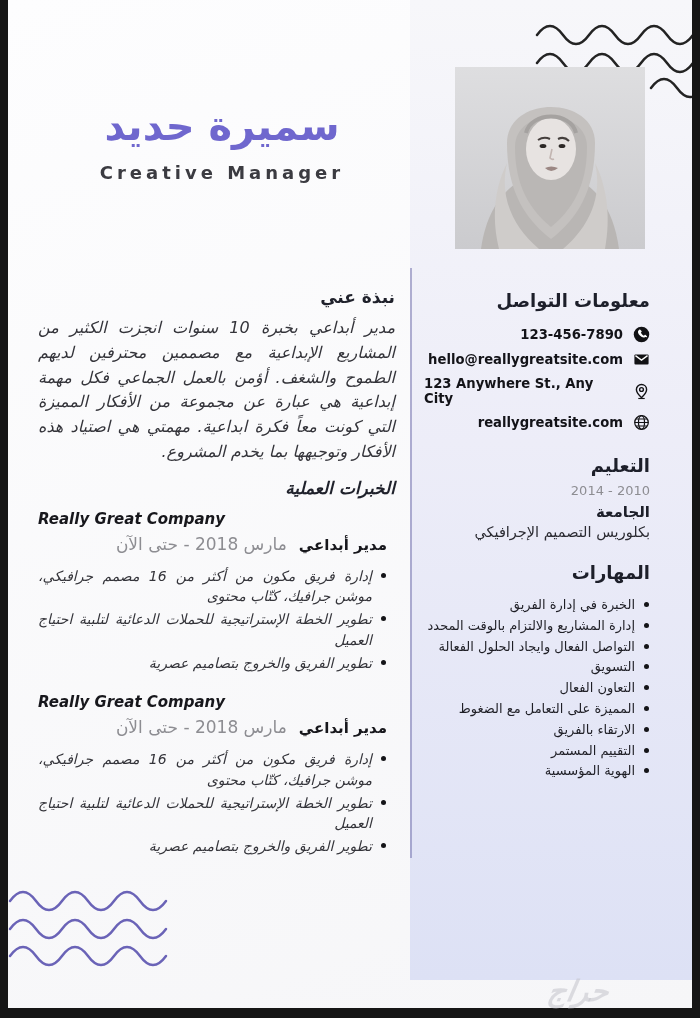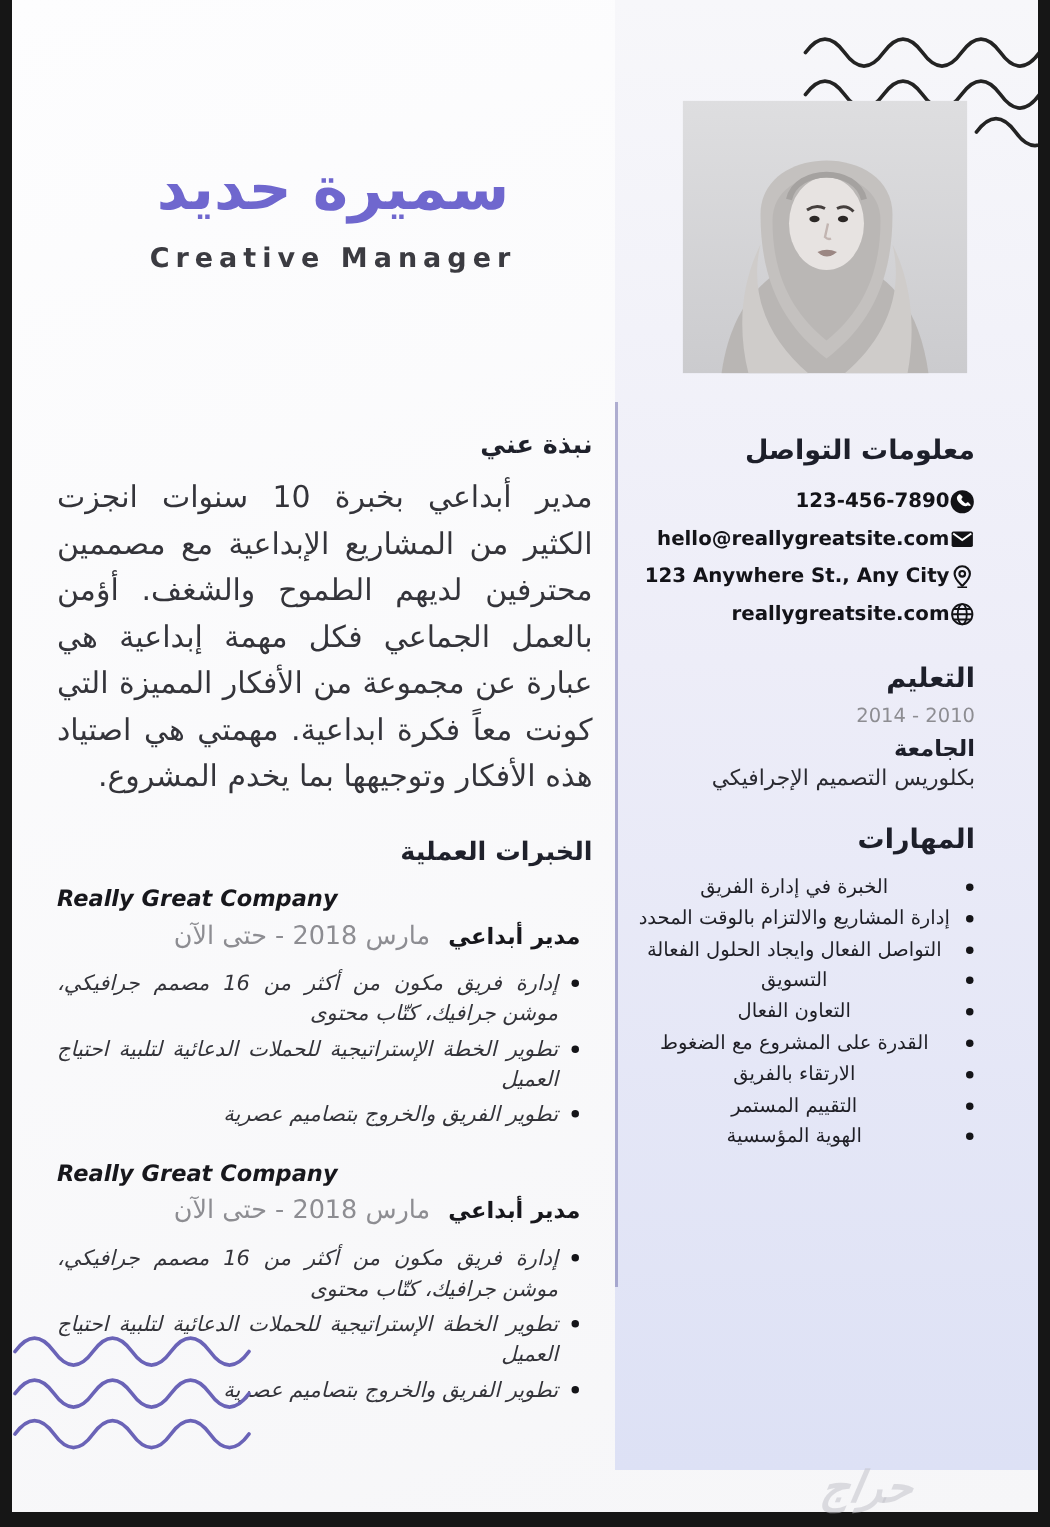--- a/index.html
+++ b/index.html
@@ -18,48 +18,48 @@
   
   .waves-dark{position:absolute;left:525px;top:18px;}
   .waves-purple{position:absolute;left:0px;top:884px;}
   
   .header-block{position:absolute;left:24px;top:102px;width:380px;text-align:center;}
   .name{font-size:40px;font-weight:bold;color:#6f67ce;line-height:1.2;}
   .job-title{margin-top:12px;font-size:18px;font-weight:600;color:#3b3b41;letter-spacing:4px;}
   
   .main-col{position:absolute;left:30px;top:287px;width:357px;direction:rtl;color:#34343a;}
   .sec-h{font-size:17px;font-weight:bold;color:#1f212b;margin:0;}
-  .about-body{margin:9px 0 0;font-size:20px;line-height:1.55;text-align:justify;}
-  .exp-h{margin-top:25px;}
+  .about-body{margin:9px 0 0;font-size:16px;line-height:1.55;text-align:justify;font-style:italic;}
+  .exp-h{margin-top:13px;font-style:italic;}
   .exp-entry{padding-right:8px;}
   .company{margin-top:12px;font-size:15px;font-weight:bold;font-style:italic;color:#17171c;
            direction:ltr;}
   .jobline{margin-top:6px;display:flex;gap:12px;align-items:baseline;}
   .role{font-size:15px;font-weight:bold;color:#17171c;}
   .dates{font-size:17px;color:#8d8d92;}
   ul.bullets{list-style:none;margin:12px 0 0;padding:0;}
   ul.bullets li{position:relative;padding-right:15px;font-size:14px;line-height:1.45;
            text-align:justify;margin-bottom:3px;font-style:italic;}
   .dot{position:absolute;right:1px;top:7px;width:5px;height:5px;border-radius:50%;background:#141418;}
   .entry2{margin-top:20px;}
   
   .sidebar-content{position:absolute;left:402px;top:0;width:282px;box-sizing:border-box;
            padding:290px 42px 0 14px;direction:rtl;color:#1b1b22;}
   .side-h{font-size:18px;font-weight:bold;color:#1d1f2a;margin:0;}
   .contact-rows{margin-top:15px;}
-  .c-row{display:flex;align-items:center;margin-bottom:8px;}
+  .c-row{display:flex;align-items:center;gap:10px;margin-bottom:8px;}
   .c-icon{width:17px;height:17px;flex:0 0 17px;}
   .c-icon svg{width:17px;height:17px;display:block;}
   .c-text{font-size:13.2px;font-weight:bold;color:#131318;direction:ltr;}
   .edu-h{margin-top:24px;}
   .edu-dates{margin-top:7px;font-size:13px;color:#8d8d92;}
   .edu-school{margin-top:5px;font-size:15px;font-weight:bold;color:#1d1f2a;}
   .edu-degree{margin-top:3px;font-size:14.5px;color:#2b2b32;}
   .skills-h{margin-top:22px;}
-  ul.skills{list-style:none;margin:12px 0 0;padding:0;text-align:center;}
+  ul.skills{list-style:none;margin:12px 0 0;padding:0;}
   ul.skills li{position:relative;padding-right:15px;font-size:13px;line-height:1.6;color:#1f1f26;}
   ul.skills .dot{top:7px;width:5px;height:5px;}
   
   .watermark{position:absolute;left:548px;top:974px;z-index:6;font-size:29px;font-weight:bold;
            font-style:italic;color:rgba(195,195,202,0.55);letter-spacing:2px;
            transform:skewX(-10deg);direction:rtl;}
 </style>
 </head>
 <body>
 
@@ -239,21 +239,21 @@
             <span>التسويق</span>
           </li>
 
           <li>
             <span class="dot"></span>
             <span>التعاون الفعال</span>
           </li>
 
           <li>
             <span class="dot"></span>
-            <span>القدرة على المشروع مع الضغوط</span>
+            <span>المميزة على التعامل مع الضغوط</span>
           </li>
 
           <li>
             <span class="dot"></span>
             <span>الارتقاء بالفريق</span>
           </li>
 
           <li>
             <span class="dot"></span>
             <span>التقييم المستمر</span>

